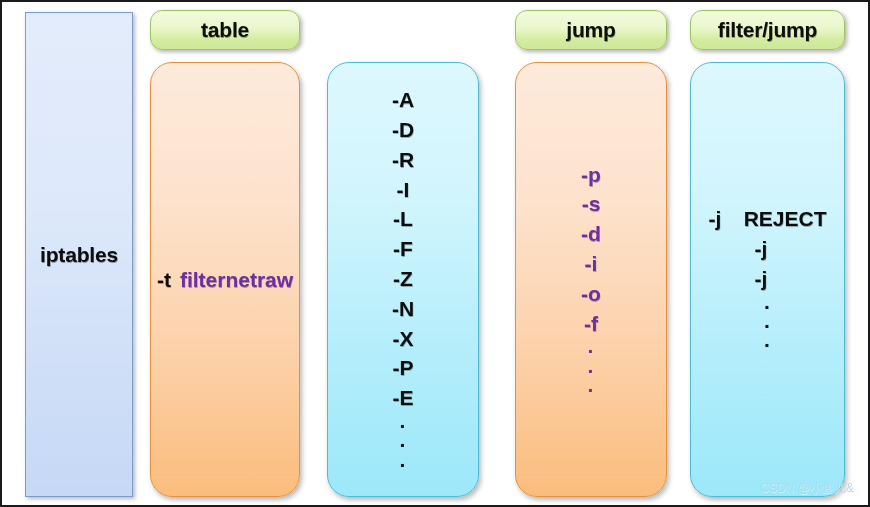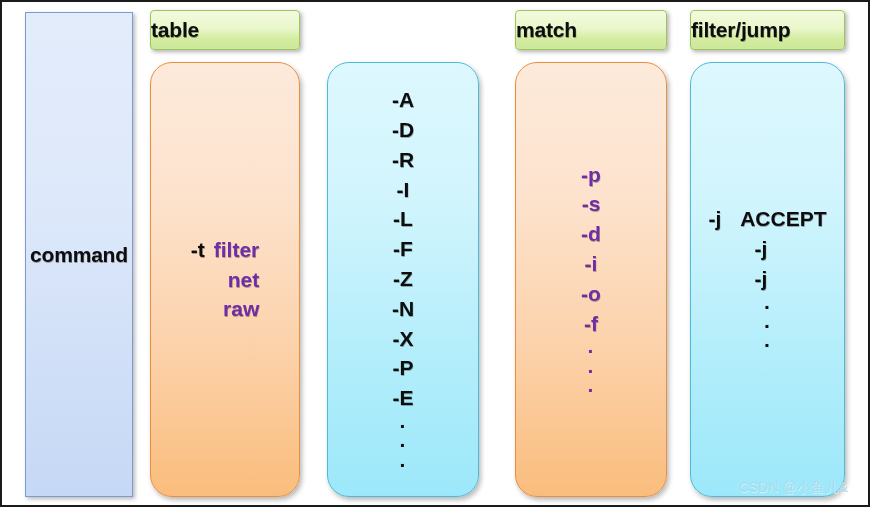--- a/index.html
+++ b/index.html
@@ -49,26 +49,26 @@
     top: 0;
     height: 507px;
   }
   .col-head {
     position: absolute;
     top: 8px;
     left: 0;
     width: 100%;
     height: 40px;
     box-sizing: border-box;
-    border-radius: 4px;
+    border-radius: 12px;
     background: linear-gradient(to bottom, #f2fade 0%, #eaf7cb 45%, #d3ecA0 75%, #cde89a 100%);
     border: 1px solid #9ec45e;
     display: flex;
     align-items: center;
-    justify-content: flex-start;
+    justify-content: center;
     box-shadow: 2px 2px 4px rgba(0,0,0,0.30);
   }
   .col-head-label {
     font-size: 21px;
     font-weight: bold;
     color: #0d0d0d;
     letter-spacing: -0.2px;
     text-shadow: 0.5px 0.5px 0.6px rgba(0,0,0,0.35);
   }
   .col-body {
@@ -123,52 +123,52 @@
   
   .table-rows { display: flex; flex-direction: row; align-items: flex-start; }
   .table-flag {
     font-size: 21px;
     font-weight: bold;
     color: #0d0d0d;
     line-height: 1.42;
     padding-right: 9px;
     text-shadow: 0.5px 0.5px 0.6px rgba(0,0,0,0.30);
   }
-  .table-vals { display: flex; flex-direction: column; align-items: flex-end; }
+  .table-vals { display: flex; flex-direction: row; align-items: flex-end; }
 
   
   .target-row { display: flex; flex-direction: row; align-items: baseline; }
   .target-flag {
     width: 26px;
     text-align: left;
   }
   .target-val {
     width: 92px;
     text-align: right;
   }
 
   
   .watermark {
     position: absolute;
-    right: 20px;
+    right: 14px;
     bottom: 8px;
-    font-size: 14px;
+    font-size: 12px;
     color: #a9d8ea;
     opacity: 0.95;
     text-shadow: 0.5px 0.5px 0 rgba(255,255,255,0.5);
     white-space: nowrap;
   }
 </style>
 </head>
 <body>
 
 <div id="diagram">
 
   <div class="root-box">
-    <span class="root-label">command</span>
+    <span class="root-label">iptables</span>
   </div>
 
   <div class="column" style="left:148px; width:150px;">
     <div class="col-head">
       <span class="col-head-label">table</span>
     </div>
     <div class="col-body orange">
       <div class="table-rows">
         <div class="table-flag">-t</div>
         <div class="table-vals">
@@ -198,21 +198,21 @@
           <span>·</span>
           <span>·</span>
           <span>·</span>
         </div>
       </div>
     </div>
   </div>
 
   <div class="column" style="left:513px; width:152px;">
     <div class="col-head">
-      <span class="col-head-label">match</span>
+      <span class="col-head-label">jump</span>
     </div>
     <div class="col-body orange">
       <div class="item-list">
         <div class="item purple">-p</div>
         <div class="item purple">-s</div>
         <div class="item purple">-d</div>
         <div class="item purple">-i</div>
         <div class="item purple">-o</div>
         <div class="item purple">-f</div>
         <div class="ellipsis purple">
@@ -225,21 +225,21 @@
   </div>
 
   <div class="column" style="left:688px; width:155px;">
     <div class="col-head">
       <span class="col-head-label">filter/jump</span>
     </div>
     <div class="col-body blue">
       <div class="item-list">
         <div class="item dark target-row">
           <span class="target-flag">-j</span>
-          <span class="target-val">ACCEPT</span>
+          <span class="target-val">REJECT</span>
         </div>
         <div class="item dark target-row">
           <span class="target-flag">-j</span>
         </div>
         <div class="item dark target-row">
           <span class="target-flag">-j</span>
         </div>
         <div class="ellipsis dark">
           <span>·</span>
           <span>·</span>

